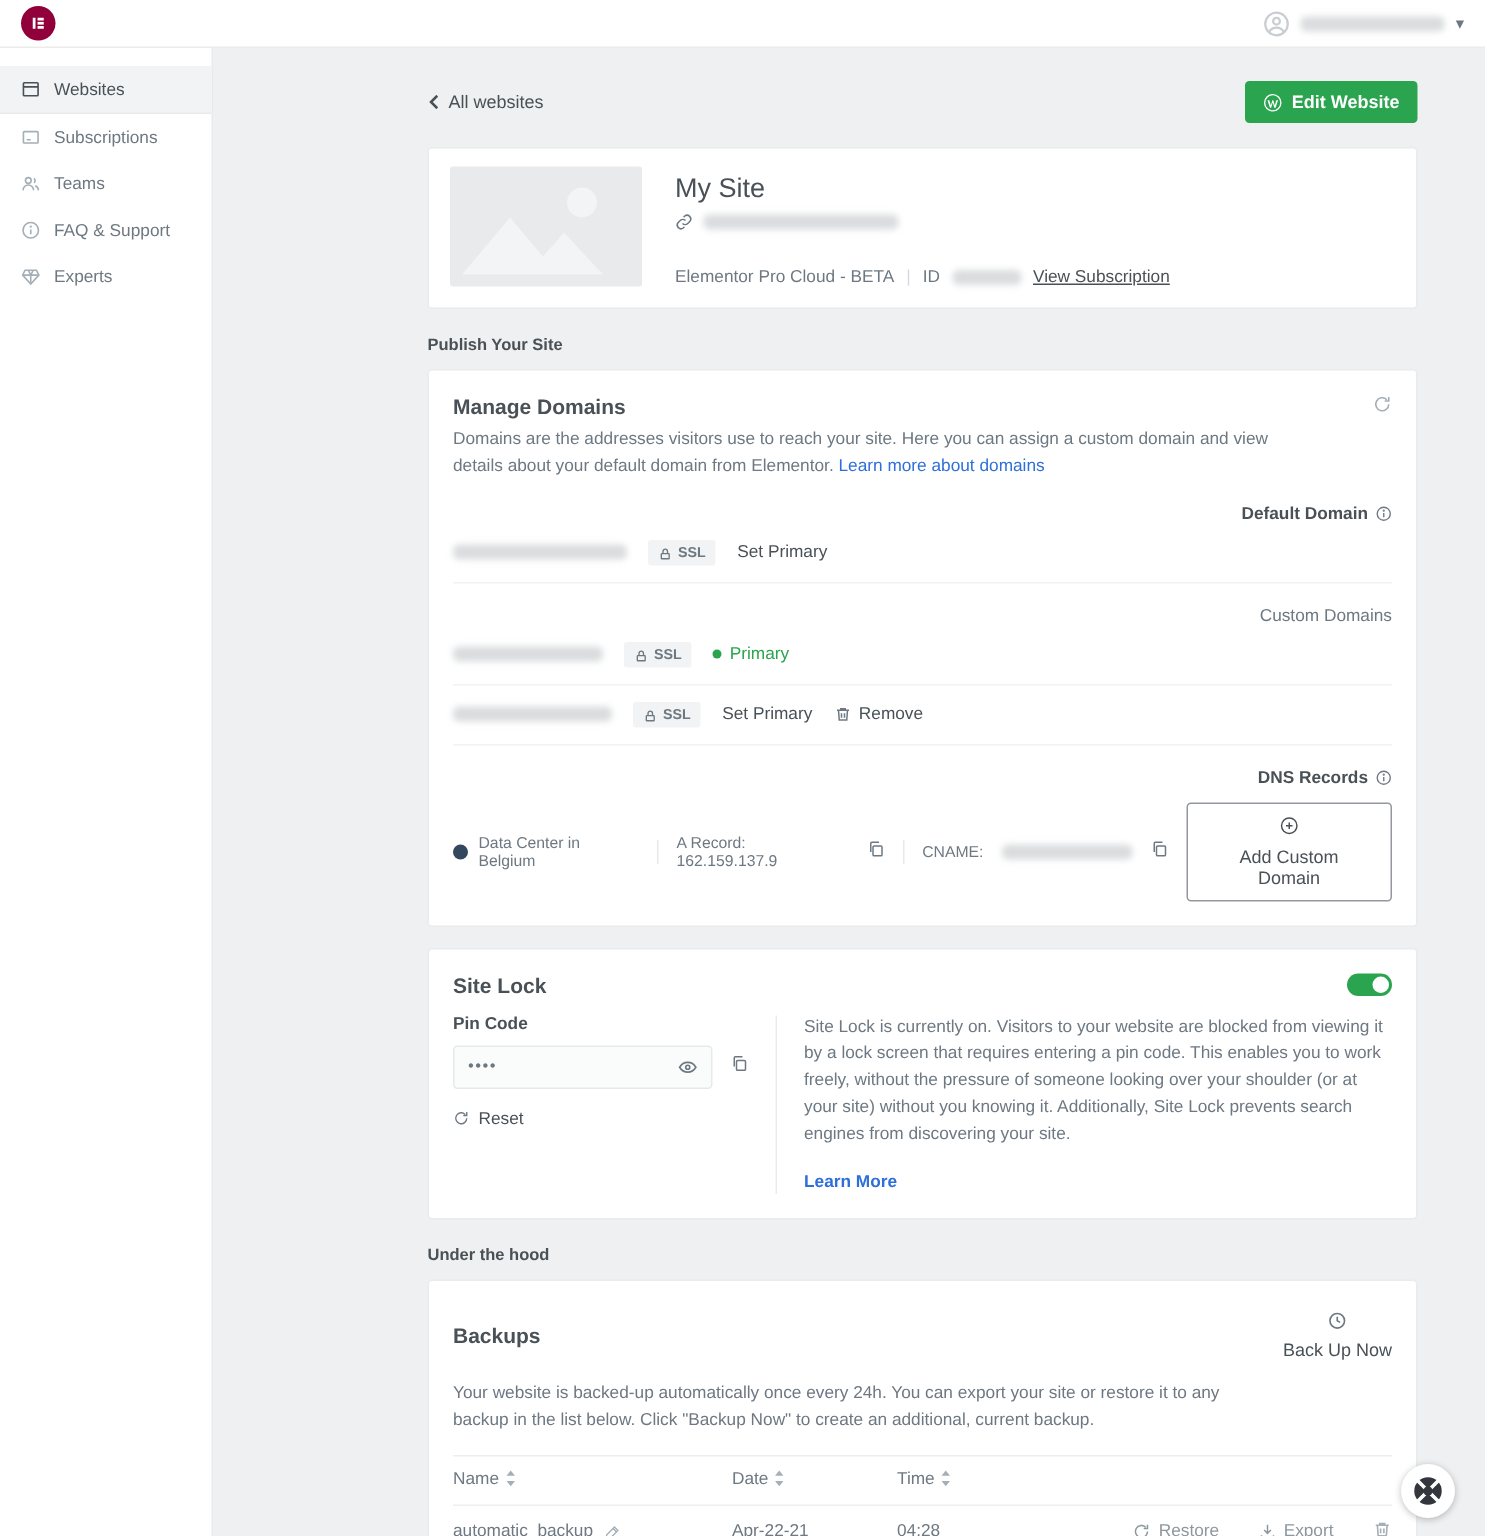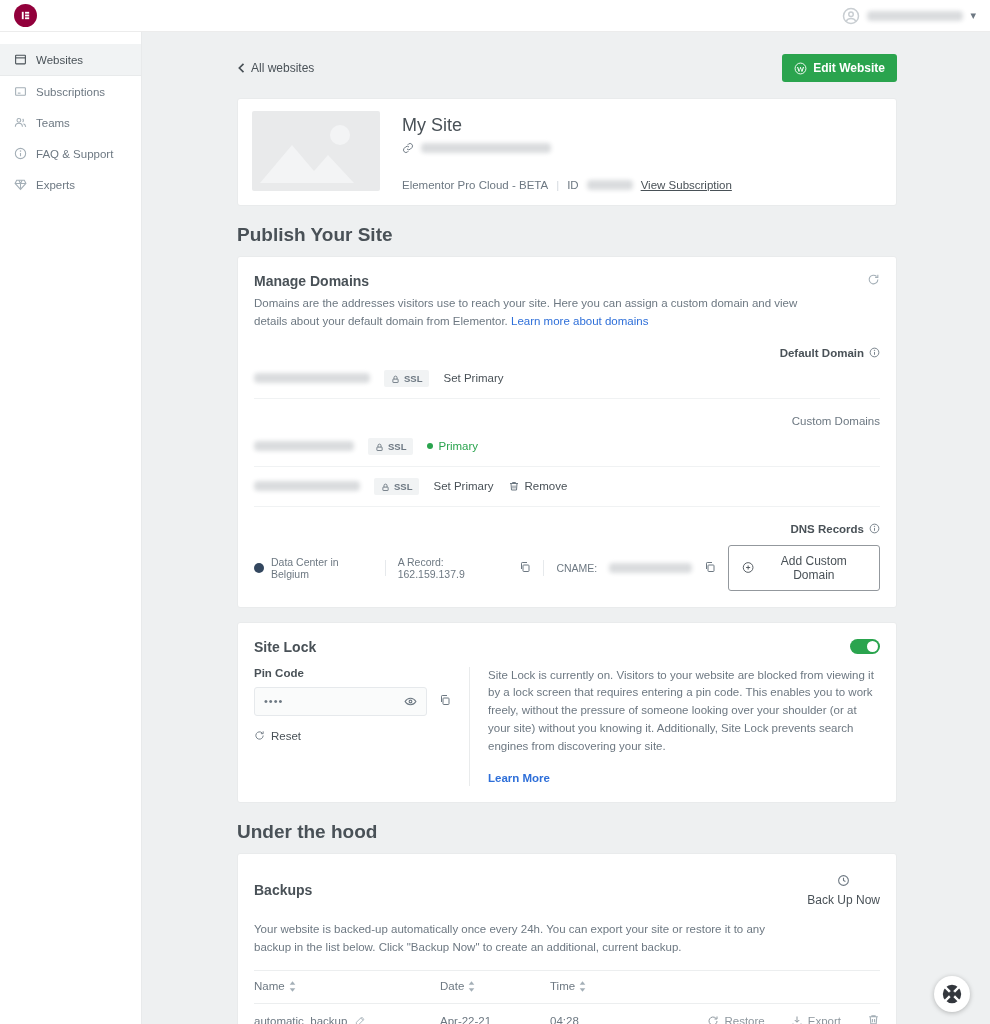--- a/index.html
+++ b/index.html
@@ -14,31 +14,31 @@
   .chev { color:#6d7882; font-size:11px; }
 
   
   .shell { display:flex; height:992px; }
   .sidebar { width:142px; background:#fff; border-right:1px solid #e8eaeb; padding-top:12px; flex:none; }
   .side-item { display:flex; align-items:center; gap:9px; padding:9px 14px; font-size:11.5px; color:#6d7882; cursor:pointer; }
   .side-item svg { width:13px; height:13px; flex:none; color:#a4afb7; }
   .side-item.active { background:#f1f3f4; color:#495157; border-bottom:1px solid #e8eaeb; }
   .side-item.active svg { color:#495157; }
 
-  .main { flex:1; position:relative; overflow:hidden; }
+  .main { flex:1; position:relative; overflow:hidden;margin-left:48px; }
   .content { width:660px; margin:0 0 0 95px; padding-top:22px; }
 
   
   .page-head { display:flex; align-items:center; justify-content:space-between; margin-bottom:16px; }
   .back-link { display:flex; align-items:center; gap:6px; font-size:12px; color:#495157; cursor:pointer; }
   .btn-green { display:flex; align-items:center; gap:6px; background:#2aa44e; color:#fff; border:none; border-radius:3px; padding:7px 12px; font-size:12px; font-family:inherit; cursor:pointer; font-weight:bold; }
 
   
   .card { background:#fff; border:1px solid #e9ebec; border-radius:3px; padding:16px 16px; margin-bottom:18px; }
-  .section-label { font-size:19px; font-weight:bold; color:#495157; margin:2px 0 10px; }
+  .section-label { font-size:11px; font-weight:bold; color:#495157; margin:2px 0 10px; }
   .card-title { font-size:14px; font-weight:bold; color:#495157; }
   .muted { color:#6d7882; font-size:11.5px; line-height:1.55; }
   .link-blue { color:#2e6fd9; text-decoration:none; cursor:pointer; }
 
   
   .site-card { display:flex; gap:22px; padding:12px 14px 14px; }
   .thumb { width:128px; height:80px; background:#e9eaeb; border-radius:2px; display:flex; align-items:center; justify-content:center; flex:none; }
   .site-info { flex:1; display:flex; flex-direction:column; }
   .site-title { font-size:18px; font-weight:normal; color:#495157; margin:4px 0 6px; }
   .site-url { display:flex; align-items:center; gap:7px; color:#a4afb7; }
@@ -58,21 +58,21 @@
   .ssl-badge svg { width:9px; height:9px; }
   .action-txt { color:#495157; font-size:11.5px; cursor:pointer; display:flex; align-items:center; gap:5px; }
   .action-txt svg { width:12px; height:12px; color:#6d7882; }
   .primary-flag { display:flex; align-items:center; gap:5px; color:#2aa44e; font-size:11.5px; }
   .dot-g { width:6px; height:6px; border-radius:50%; background:#2aa44e; }
   .dns-row { display:flex; align-items:center; gap:12px; margin-top:10px; font-size:10.5px; color:#6d7882; }
   .dns-sep { width:1px; height:16px; background:#e6e9ec; }
   .dot-navy { width:10px; height:10px; border-radius:50%; background:#33475f; flex:none; }
   .copy-ic { color:#6d7882; cursor:pointer; }
   .copy-ic svg { width:12px; height:12px; }
-  .btn-outline { display:flex; align-items:center; gap:7px; background:#fff; border:1px solid #93989d; border-radius:3px; padding:8px 13px; font-size:12px; color:#495157; font-family:inherit; cursor:pointer; margin-left:auto; }
+  .btn-outline { display:flex; align-items:center; gap:7px; background:#fff; border:1px solid #93989d; border-radius:3px; padding:8px 13px; font-size:12px; color:#495157; font-family:inherit; cursor:pointer; margin-left:auto;flex-direction:column; }
 
   
   .toggle { width:30px; height:15px; border-radius:8px; background:#cfd4d8; position:relative; cursor:pointer; flex:none; }
   .toggle .knob { position:absolute; top:2px; left:2px; width:11px; height:11px; border-radius:50%; background:#fff; }
   .toggle.on-green { background:#2aa44e; }
   .toggle.on-green .knob, .toggle.on-red .knob { left:auto; right:2px; }
 
   
   .lock-body { display:flex; margin-top:12px; }
   .lock-left { width:215px; flex:none; padding-right:18px; }

